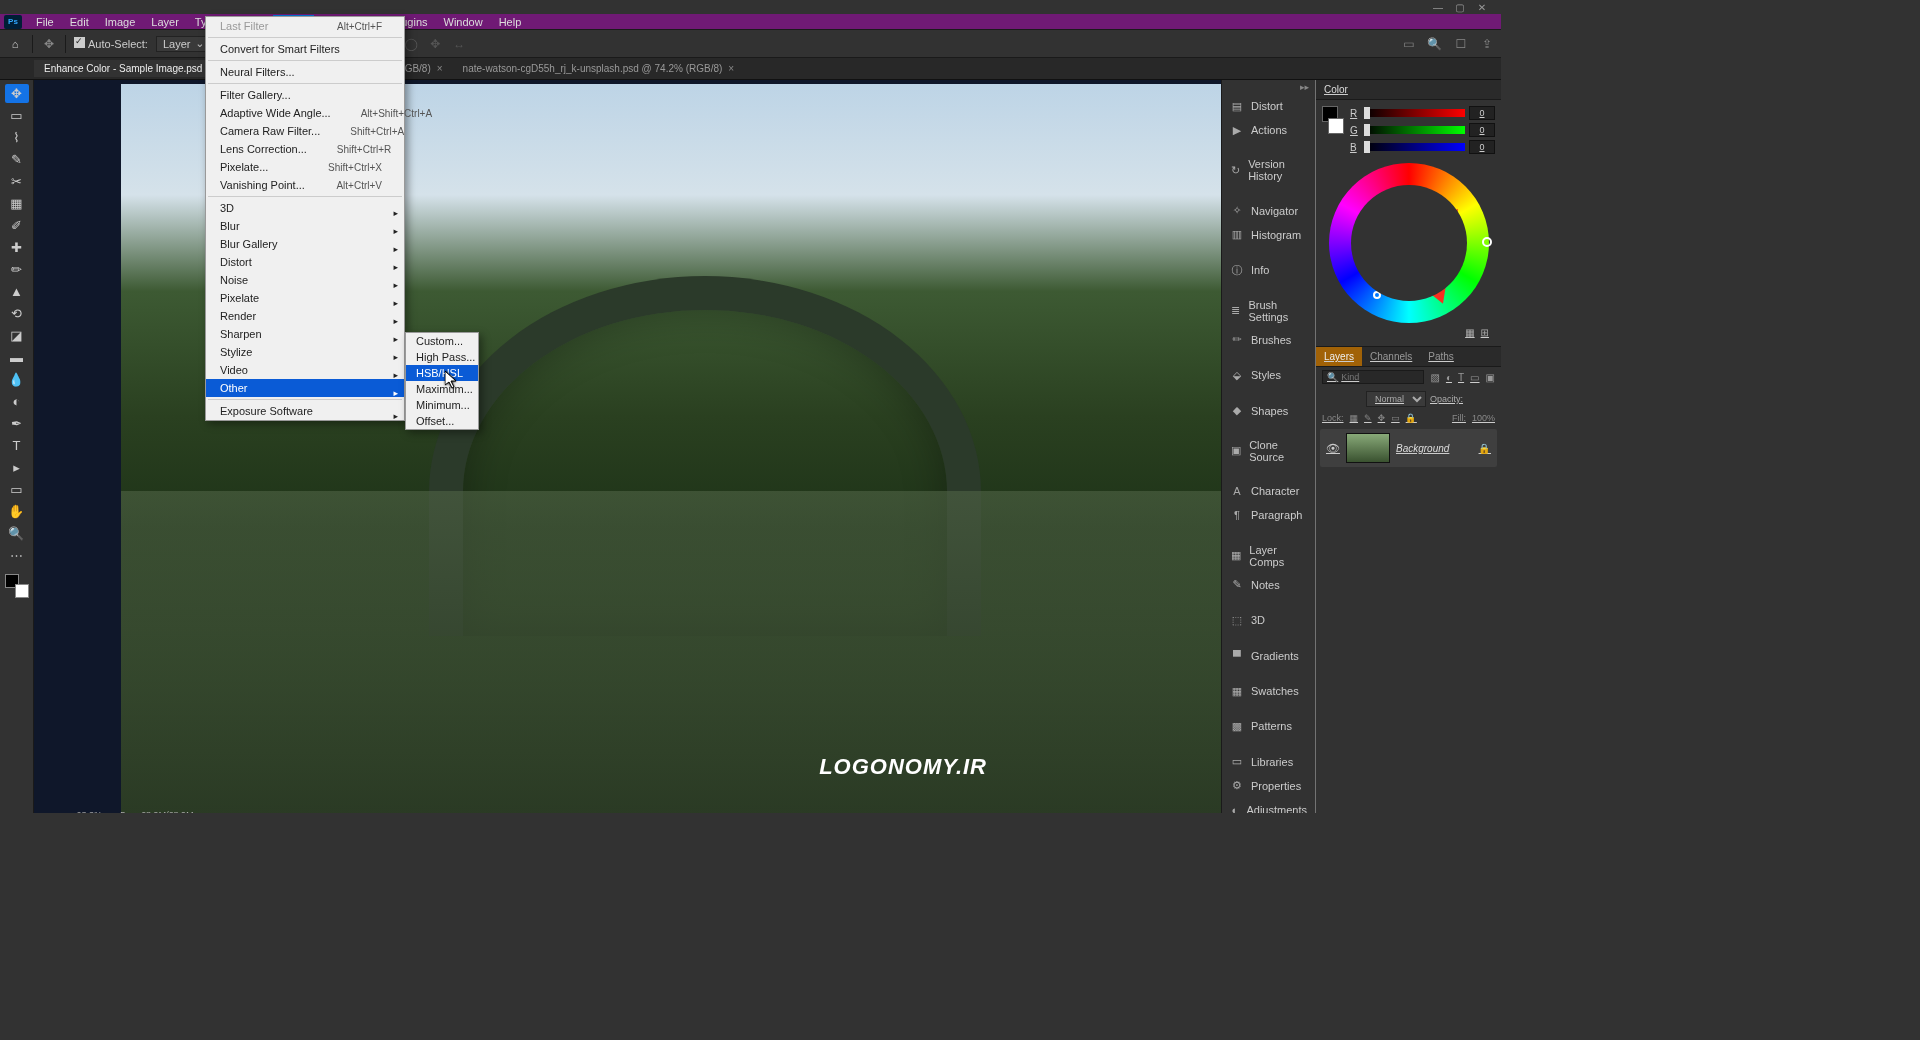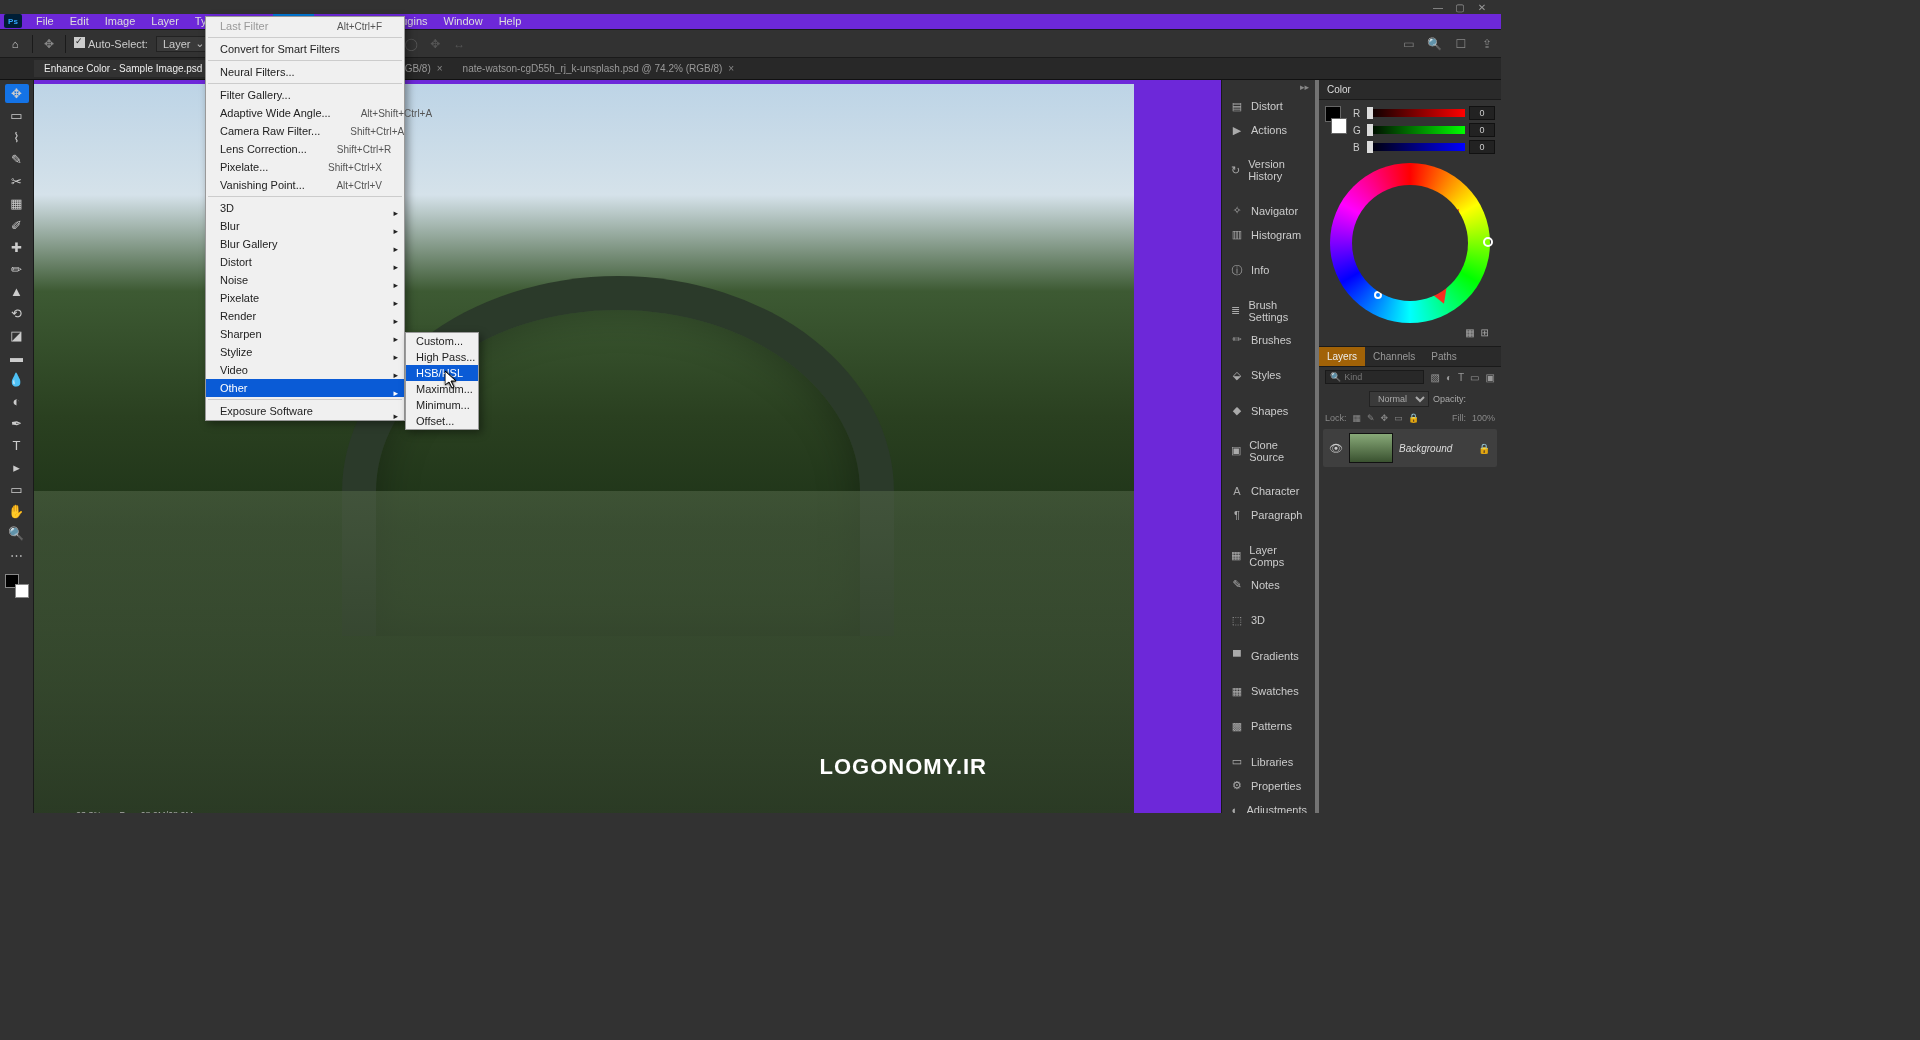--- a/index.html
+++ b/index.html
@@ -3,21 +3,21 @@
 <meta charset="utf-8">
 <style>
 * { margin:0; padding:0; box-sizing:border-box; font-family:"Segoe UI",Tahoma,sans-serif; user-select:none; }
 body { background:#323232; color:#ccc; font-size:11px; width:1501px; height:813px; overflow:hidden; position:relative; }
 
 
 .titlebar { height:14px; background:#323232; display:flex; justify-content:flex-end; align-items:center; padding:0 8px; }
 .titlebar .win-btn { width:22px; text-align:center; color:#999; font-size:10px; }
 
 
-.menubar { height:16px; background:#6d28d9; display:flex; align-items:flex-start; padding:0 4px; gap:0; border-bottom:1px solid #1a1a1a; }
+.menubar { height:16px; background:#701a75; display:flex; align-items:center; padding:0 4px; gap:0; border-bottom:1px solid #1a1a1a; }
 .menubar .logo { width:18px; height:14px; background:#001e36; color:#31a8ff; font-size:8px; font-weight:bold; display:flex; align-items:center; justify-content:center; margin-right:6px; border-radius:2px; }
 .menubar .menu-item { padding:1px 8px; color:#ddd; }
 .menubar .menu-item.active { background:#0078d7; color:#fff; }
 
 
 .optionsbar { height:28px; background:#323232; display:flex; align-items:center; padding:0 6px; gap:8px; border-bottom:1px solid #1a1a1a; }
 .optionsbar .home-icon { width:18px; height:16px; display:flex; align-items:center; justify-content:center; color:#ccc; }
 .optionsbar .sep { width:1px; height:18px; background:#1a1a1a; }
 .optionsbar .cb { width:11px; height:11px; background:#ccc; display:inline-block; margin-right:3px; position:relative; }
 .optionsbar .cb::after { content:"✓"; color:#222; font-size:9px; position:absolute; top:-1px; left:1px; }
@@ -37,21 +37,21 @@
 
 
 .toolbox { width:34px; background:#323232; border-right:1px solid #1a1a1a; display:flex; flex-direction:column; align-items:center; padding-top:4px; gap:3px; }
 .toolbox .tool { width:24px; height:19px; display:flex; align-items:center; justify-content:center; color:#ccc; font-size:13px; position:relative; }
 .toolbox .tool.sel { background:#1473e6; border-radius:2px; }
 .toolbox .fgbg { width:24px; height:24px; position:relative; margin-top:6px; }
 .toolbox .fgbg .fg { width:14px; height:14px; background:#000; border:1px solid #888; position:absolute; top:0; left:0; }
 .toolbox .fgbg .bg { width:14px; height:14px; background:#fff; border:1px solid #888; position:absolute; bottom:0; right:0; }
 
 
-.canvas-area { flex:1; background:#6d28d9; display:flex; justify-content:flex-start; align-items:flex-start; padding-top:4px; position:relative; overflow:hidden; }
+.canvas-area { flex:1; background:#0f172a; display:flex; justify-content:flex-end; align-items:flex-start; padding-top:4px; position:relative; overflow:hidden;font-style:italic; }
 .canvas-img { width:1100px; height:740px; background:linear-gradient(to bottom,#bdd4e6 0%,#d5e2ea 15%,#3d5a33 28%,#2a4020 45%,#1e3318 60%,#2d4522 80%,#384f28 100%); position:relative; overflow:hidden; }
 
 .canvas-img::before { content:""; position:absolute; left:28%; top:26%; width:44%; height:44%; border:34px solid #2b3a2a; border-bottom:none; border-radius:50% 50% 0 0 / 60% 60% 0 0; box-shadow:0 0 40px rgba(0,0,0,.3) inset; }
 .canvas-img::after { content:""; position:absolute; left:0; top:55%; width:100%; height:45%; background:linear-gradient(to bottom,rgba(80,100,70,.6),rgba(40,55,35,.9)); }
 
 
 .dropdown { position:absolute; background:#f0f0f0; color:#222; border:1px solid #999; box-shadow:3px 3px 8px rgba(0,0,0,.4); font-size:11px; z-index:100; }
 .dropdown .ditem { padding:3px 22px 3px 14px; white-space:nowrap; display:flex; justify-content:space-between; align-items:center; gap:30px; position:relative; }
 .dropdown .ditem.disabled { color:#999; }
 .dropdown .ditem.hl { background:#0a5bd6; color:#fff; }
@@ -64,21 +64,21 @@
 .other-submenu .ditem { padding:2px 10px 2px 10px; }
 
 
 .dock-collapsed { width:94px; background:#323232; border-left:1px solid #1a1a1a; display:flex; flex-direction:column; }
 .dock-collapsed .dock-row { display:flex; align-items:center; gap:7px; padding:5px 8px; color:#ccc; }
 .dock-collapsed .dock-row .di { width:14px; height:14px; color:#aaa; display:flex; align-items:center; justify-content:center; font-size:11px; }
 .dock-collapsed .dock-sep { height:12px; }
 .dock-collapsed .collapse-arrows { text-align:right; padding:2px 6px; color:#888; font-size:9px; }
 
 
-.panels { width:186px; background:#323232; border-left:4px solid #737373; display:flex; flex-direction:column; }
+.panels { width:186px; background:#323232; border-left:1px solid #737373; display:flex; flex-direction:column;text-decoration:underline; }
 .panel-tab { padding:4px 8px; background:#2a2a2a; border-bottom:1px solid #1a1a1a; font-size:10px; color:#ddd; display:flex; align-items:center; }
 .panel-body { padding:6px; border-bottom:1px solid #1a1a1a; }
 
 
 .rgb-row { display:flex; align-items:center; gap:4px; margin-bottom:3px; }
 .rgb-row .lab { width:10px; font-size:10px; color:#ccc; }
 .rgb-row .track { flex:1; height:8px; background:linear-gradient(to right,#000,#f00); position:relative; }
 .rgb-row.g .track { background:linear-gradient(to right,#000,#0f0); }
 .rgb-row.b .track { background:linear-gradient(to right,#000,#00f); }
 .rgb-row .knob { position:absolute; left:0; top:-2px; width:6px; height:12px; background:#ddd; }

